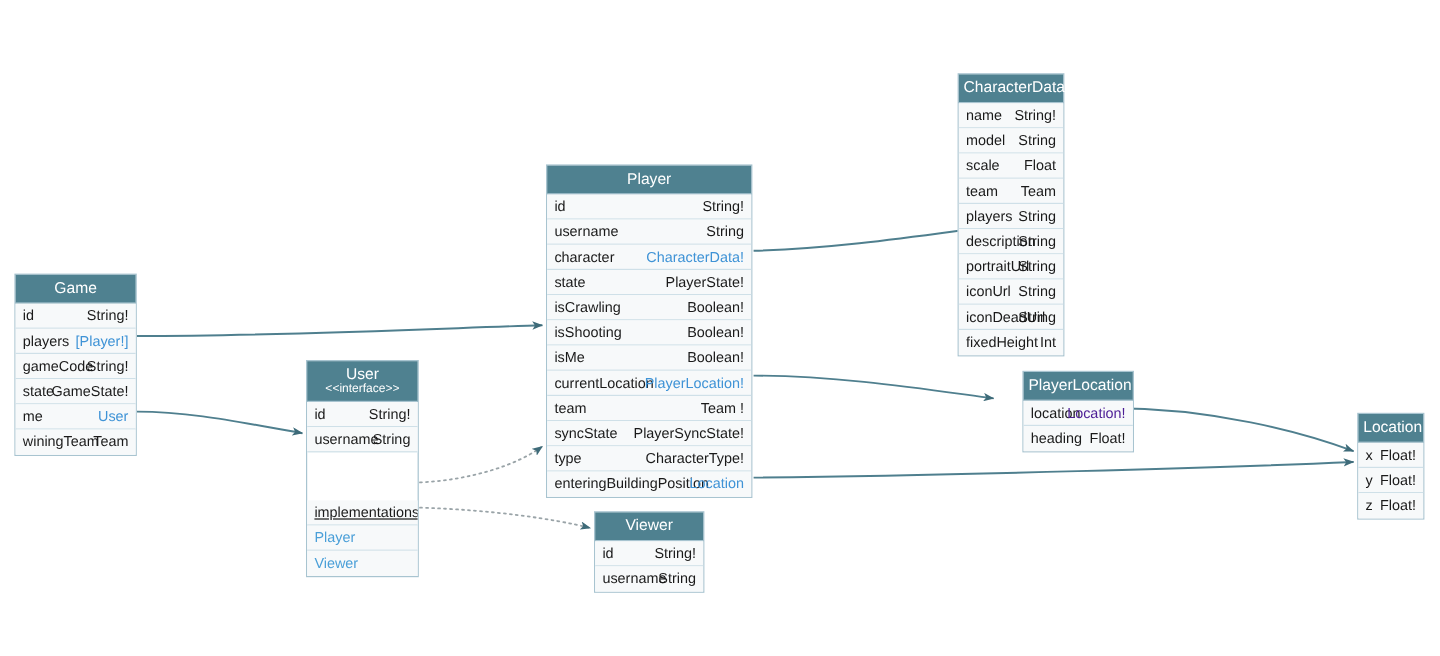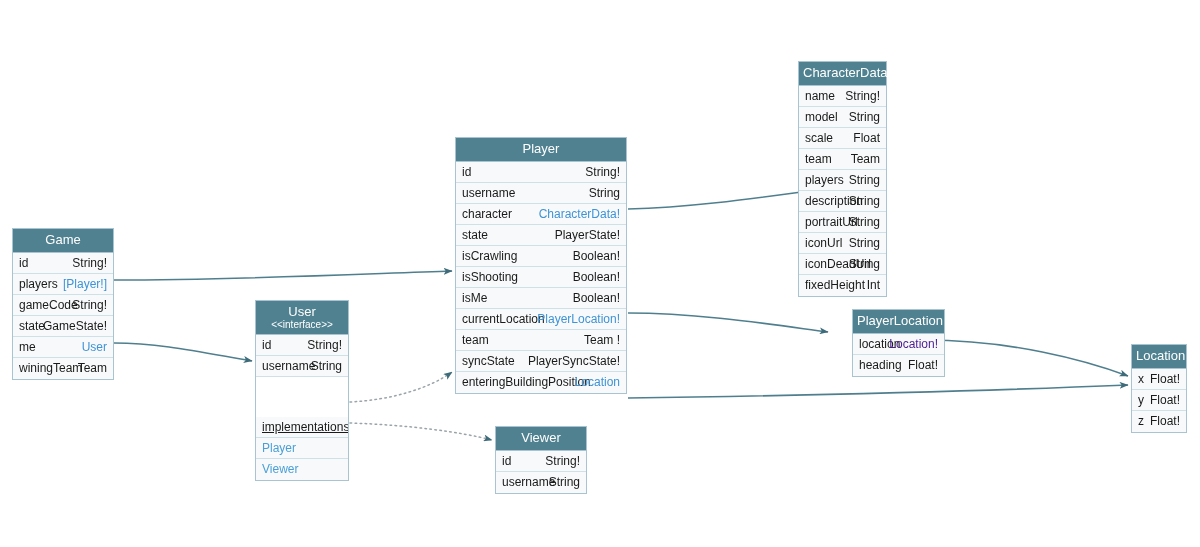--- a/index.html
+++ b/index.html
@@ -219,20 +219,24 @@
     </div>
     <div class="row">
       <span class="fname">team</span>
       <span class="ftype">Team !</span>
     </div>
     <div class="row">
       <span class="fname">syncState</span>
       <span class="ftype">PlayerSyncState!</span>
     </div>
     <div class="row">
+      <span class="fname">type</span>
+      <span class="ftype">CharacterType!</span>
+    </div>
+    <div class="row">
       <span class="fname">enteringBuildingPosition</span>
       <span class="ftype link">Location</span>
     </div>
   </div>
 
   <div class="entity" id="entity-viewer">
     <div class="entity-header">Viewer</div>
     <div class="row">
       <span class="fname">id</span>
       <span class="ftype">String!</span>

